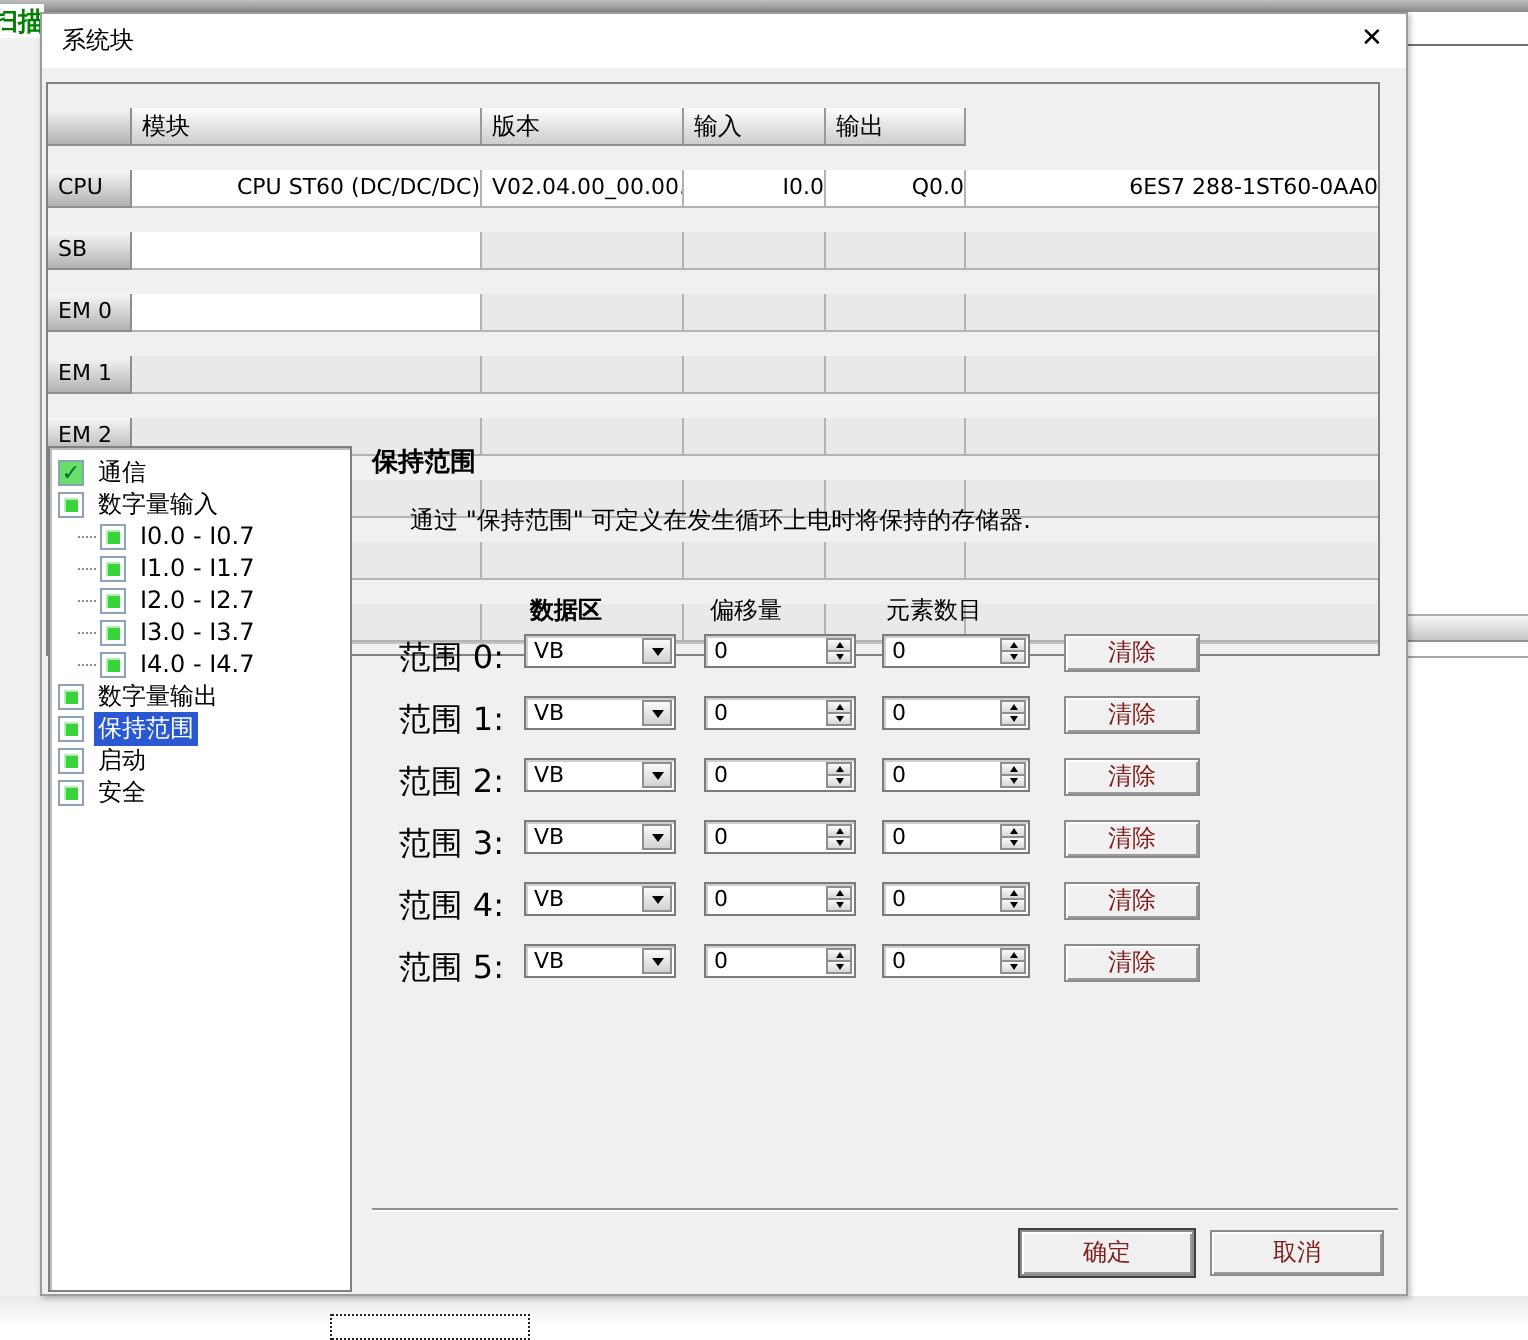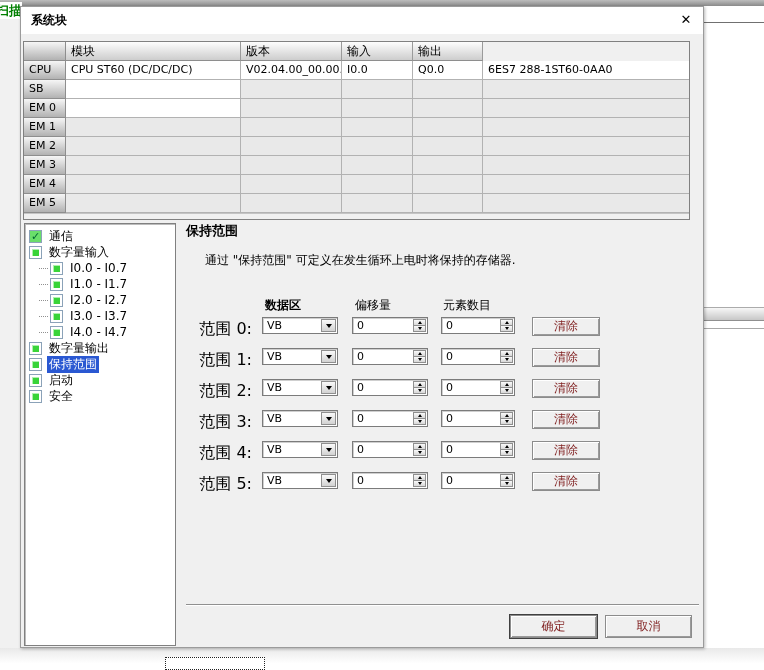--- a/index.html
+++ b/index.html
@@ -19,34 +19,34 @@
     background:linear-gradient(#f7f7f7,#c7c7c7); border-top:1px solid #ababab; border-bottom:1px solid #8f8f8f; }
   .bg-line2 { position:absolute; left:0; top:322px; width:60px; height:1px; background:#a8a8a8; }
   .bg-bottom { position:absolute; left:0; top:648px; width:764px; height:22px;
     background:linear-gradient(#e9e9e9,#ffffff 70%); }
   .bg-dotted { position:absolute; left:165px; top:657px; width:100px; height:13px;
     border:1px dotted #222; background:#fff; }
 
   
   .dialog { position:absolute; left:20px; top:6px; width:684px; height:642px;
     background:#f0f0f0; border:1px solid #9b9b9b; box-shadow:1px 1px 3px rgba(0,0,0,.28); }
-  .titlebar { position:absolute; left:0; top:0; width:100%; height:27px; background:#fff;font-weight:bold; }
+  .titlebar { position:absolute; left:0; top:0; width:100%; height:27px; background:#fff; }
   .title { position:absolute; left:10px; top:0; line-height:27px; font-size:12px; color:#000; }
   .close { position:absolute; right:9px; top:5px; width:16px; height:16px; text-align:center;
     line-height:16px; font-size:13px; color:#000; cursor:pointer; }
 
   
   .modtable { position:absolute; left:2px; top:34px; width:667px; border:1px solid #808080; background:#f0f0f0; }
-  .trow { display:flex; height:19px; }
+  .trow { display:flex; height:19px;margin-top:12px; }
   .rowhdr { width:42px; flex:0 0 42px; background:linear-gradient(#f6f6f6,#b2b2b2);
     border-right:1px solid #8e8e8e; border-bottom:1px solid #8e8e8e; font-size:11px;
     padding:2px 0 0 5px; color:#000; }
   .corner { background:linear-gradient(#f6f6f6,#b2b2b2); }
   .c { border-right:1px solid #b2b2b2; border-bottom:1px solid #b2b2b2; font-size:11px;
-    padding:2px 0 0 5px; white-space:nowrap; overflow:hidden; }
+    padding:2px 0 0 5px; white-space:nowrap; overflow:hidden;text-align:right; }
   .hc { background:linear-gradient(#fdfdfd,#cdcdcd); border-right:1px solid #9a9a9a;
     border-bottom:1px solid #8e8e8e; font-size:12px; padding:1px 0 0 5px; }
   .c-mod { width:175px; flex:0 0 175px; }
   .c-ver { width:101px; flex:0 0 101px; }
   .c-in  { width:71px;  flex:0 0 71px; }
   .c-out { width:70px;  flex:0 0 70px; }
   .c-ord { flex:1; border-right:none; }
   .w { background:#fff; }
   .g { background:#e9e9e9; }
   .tstrip { height:6px; background:#f0f0f0; border-top:1px solid #c4c4c4; }

